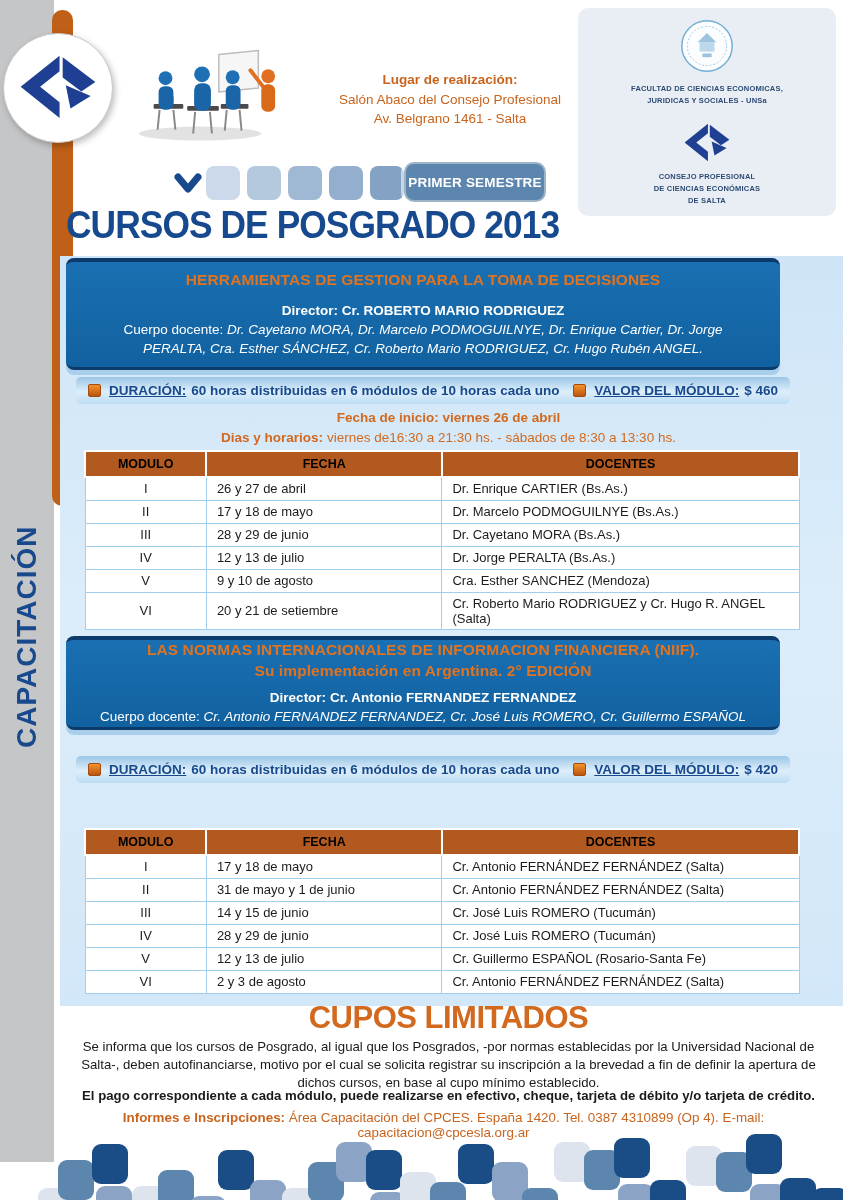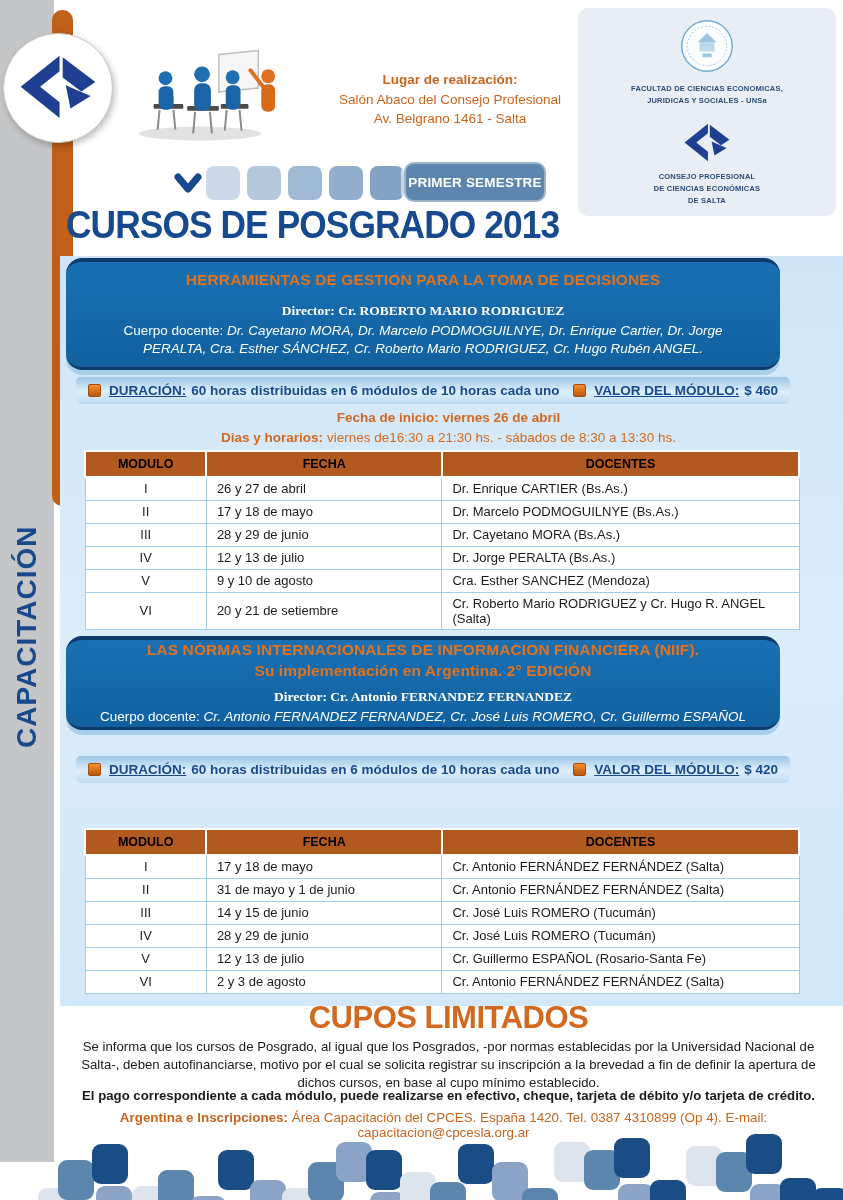--- a/index.html
+++ b/index.html
@@ -53,29 +53,29 @@
     color:#16498d; letter-spacing:-1px; transform:scaleX(.93); transform-origin:left center;
     white-space:nowrap;
   }
 
   
   .content-band { position:absolute; left:60px; top:256px; right:0; height:750px;
     background:linear-gradient(180deg,#cfe5f7 0%,#dcedfa 50%,#d2e7f8 100%); }
 
   
   .course-box {
-    position:absolute; left:66px; width:714px; border-radius:16px;
+    position:absolute; left:66px; width:714px; border-radius:8px;
     background:linear-gradient(180deg,#1a70b2 0%,#1161a0 100%);
     border-top:4px solid #0b3a6b; border-bottom:3px solid #0b3a6b;
     box-shadow:0 5px 0 #aacfeb;
     display:flex; flex-direction:column; align-items:center; justify-content:center;
     text-align:center; padding:10px 26px;
   }
   .course-title { color:#e0731f; font-weight:bold; font-size:15.5px; line-height:1.35; letter-spacing:.1px; }
-  .course-director { color:#ffffff; font-weight:bold; font-size:13.5px; margin-top:12px;font-family:Liberation Serif, serif; }
+  .course-director { color:#ffffff; font-weight:bold; font-size:13.5px; margin-top:12px; }
   .course-faculty { color:#ffffff; font-size:13.5px; margin-top:3px; line-height:1.4; }
   .course-faculty .names { font-style:italic; }
 
   .meta-bar {
     position:absolute; left:76px; width:714px; height:27px; border-radius:5px;
     background:linear-gradient(180deg,#9cc6e6 0%,#ddeefb 55%,#bcdcf3 100%);
     display:flex; align-items:center; justify-content:space-between; padding:0 12px;
     color:#17498c; font-weight:bold; font-size:13.5px;
   }
   .meta-group { display:flex; align-items:center; }
@@ -374,21 +374,21 @@
           <td>2 y 3 de agosto</td>
           <td>Cr. Antonio FERNÁNDEZ FERNÁNDEZ (Salta)</td>
         </tr>
       </tbody>
     </table>
 
   <div class="cupos-title">CUPOS LIMITADOS</div>
   <div class="footer-paragraph">Se informa que los cursos de Posgrado, al igual que los Posgrados, -por normas establecidas por la Universidad Nacional de Salta-, deben autofinanciarse, motivo por el cual se solicita registrar su inscripción a la brevedad a fin de definir la apertura de dichos cursos, en base al cupo mínimo establecido.</div>
   <div class="footer-payment">El pago correspondiente a cada módulo, puede realizarse en efectivo, cheque, tarjeta de débito y/o tarjeta de crédito.</div>
   <div class="footer-info">
-    <span class="b">Argentina e Inscripciones:</span>
+    <span class="b">Informes e Inscripciones:</span>
     <span>Área Capacitación del CPCES. España 1420. Tel. 0387 4310899 (Op 4). E-mail: capacitacion@cpcesla.org.ar</span>
   </div>
 
   <div class="mosaic">
       <div class="msq mq-p" style="left: 38px; top: 1188px;"></div>
       <div class="msq mq-m" style="left: 58px; top: 1160px;"></div>
       <div class="msq mq-n" style="left: 92px; top: 1144px;"></div>
       <div class="msq mq-m2" style="left: 96px; top: 1186px;"></div>
       <div class="msq mq-p" style="left: 132px; top: 1186px;"></div>
       <div class="msq mq-m" style="left: 158px; top: 1170px;"></div>

